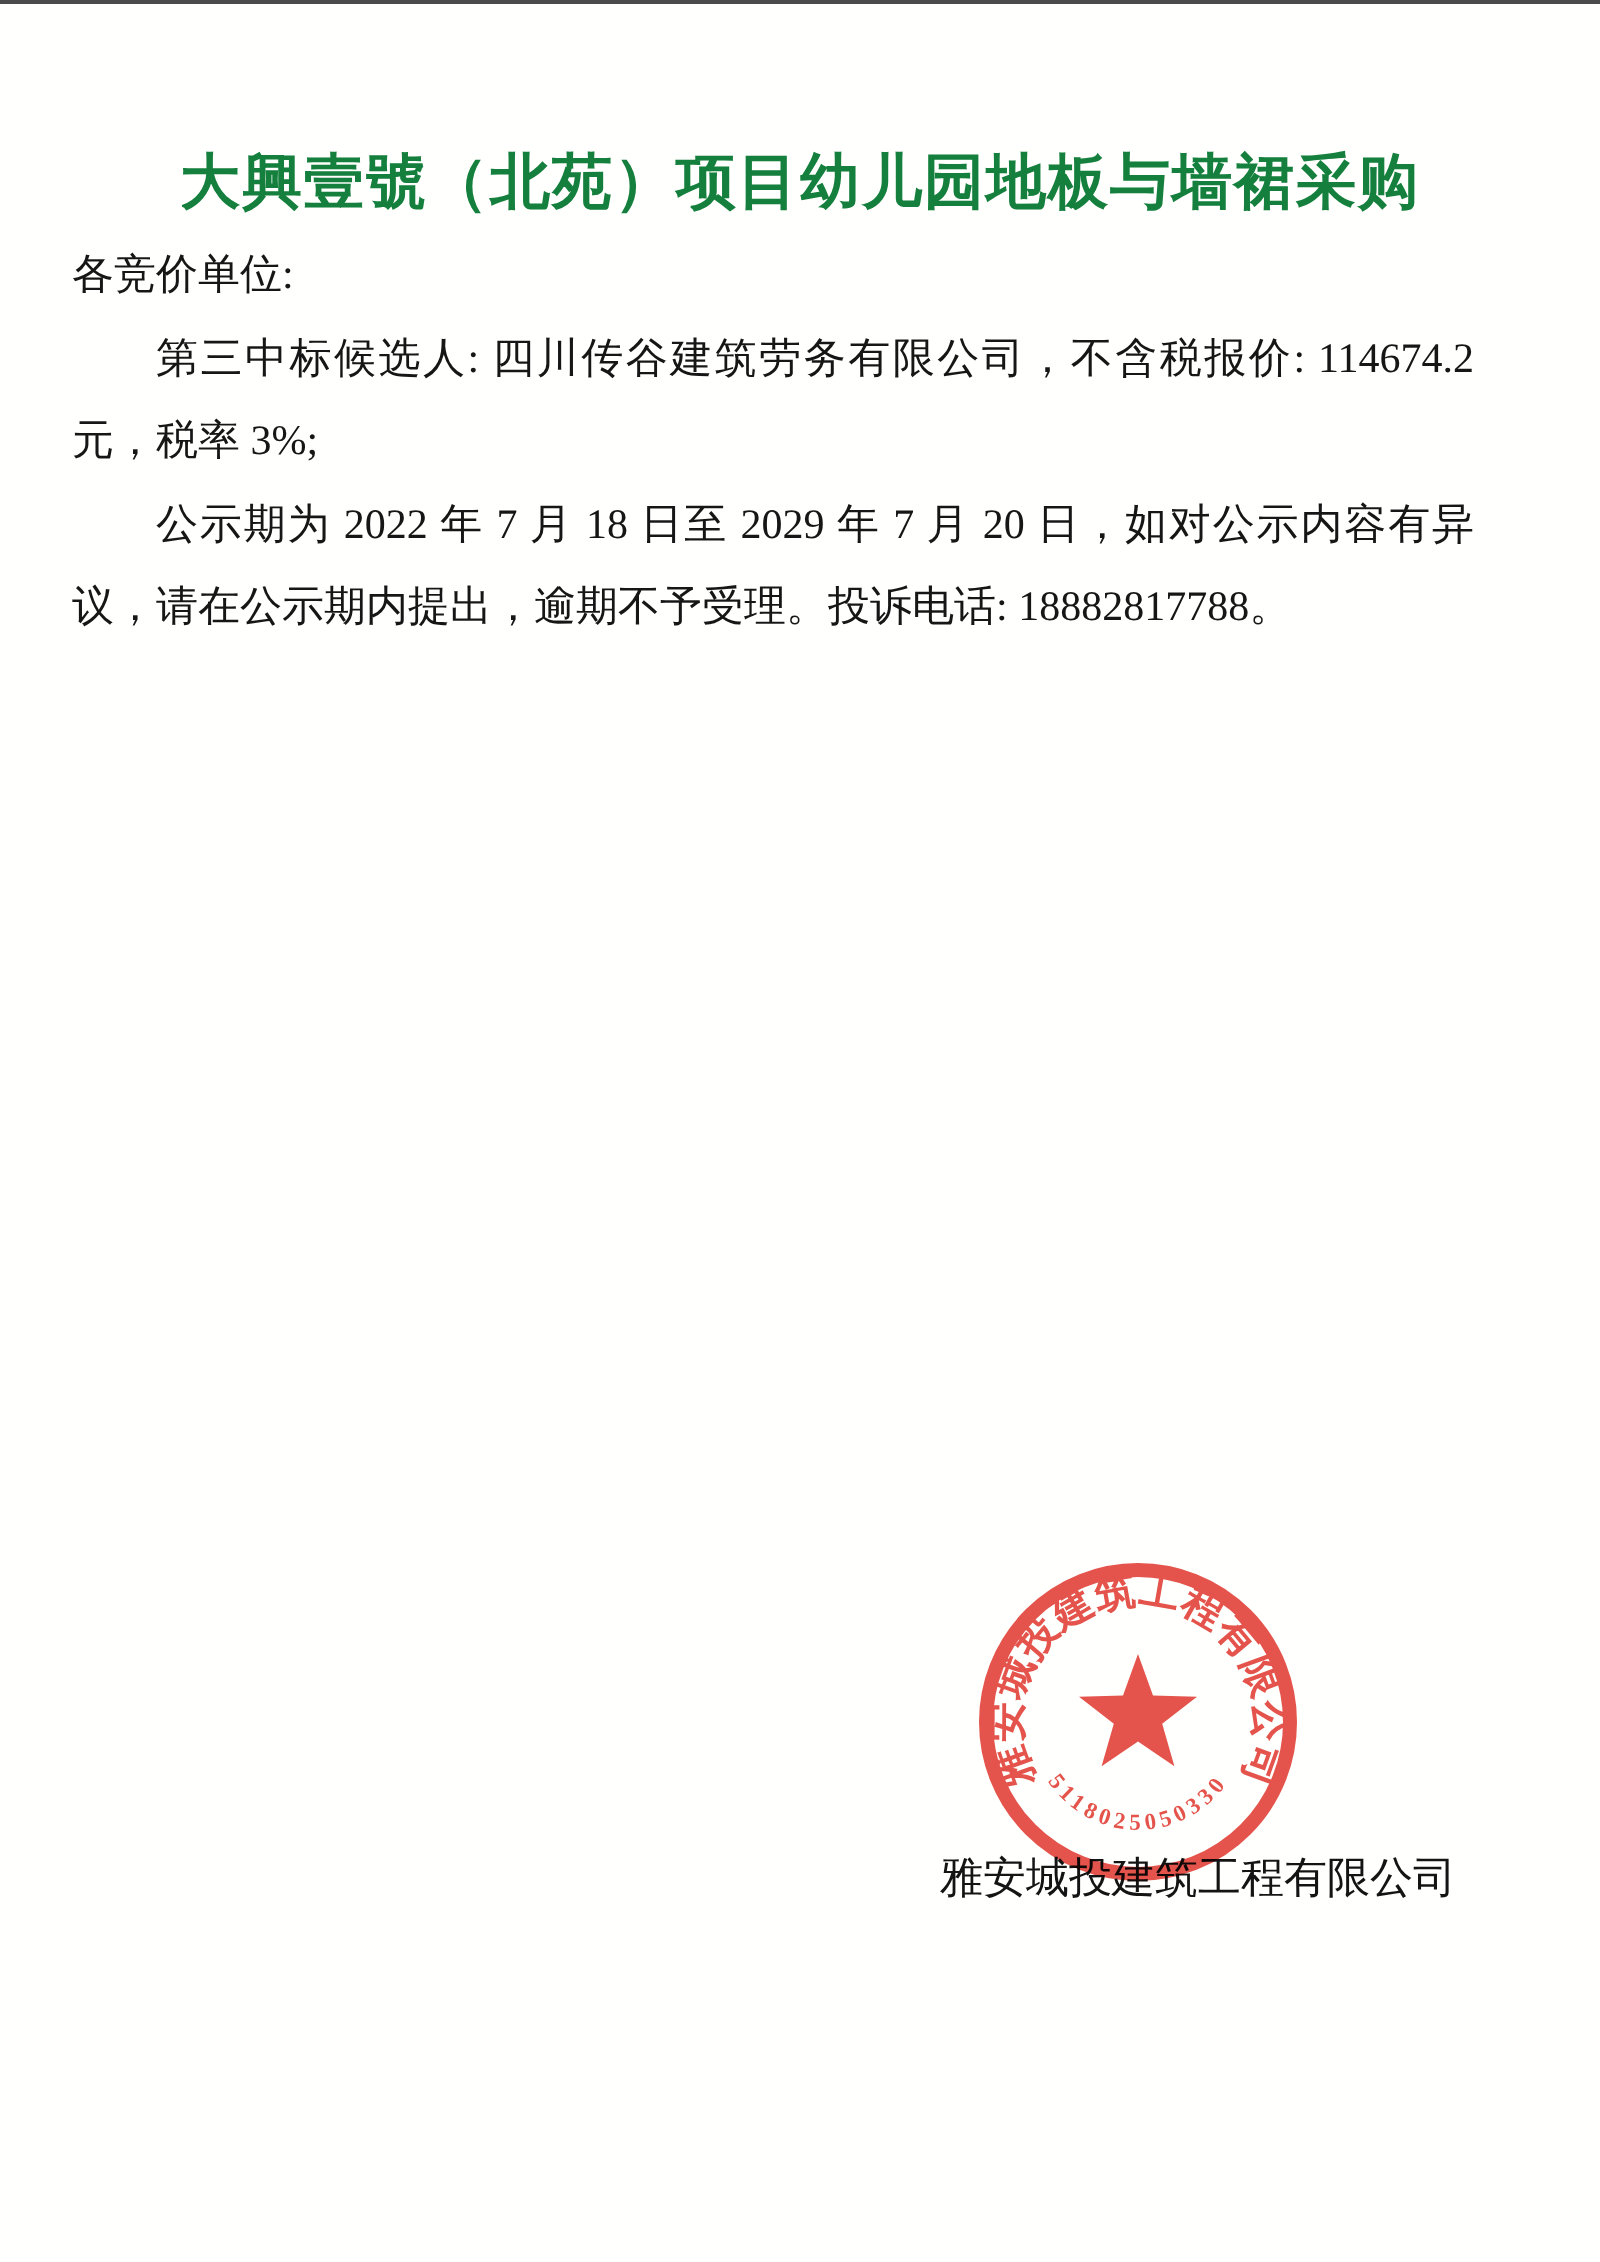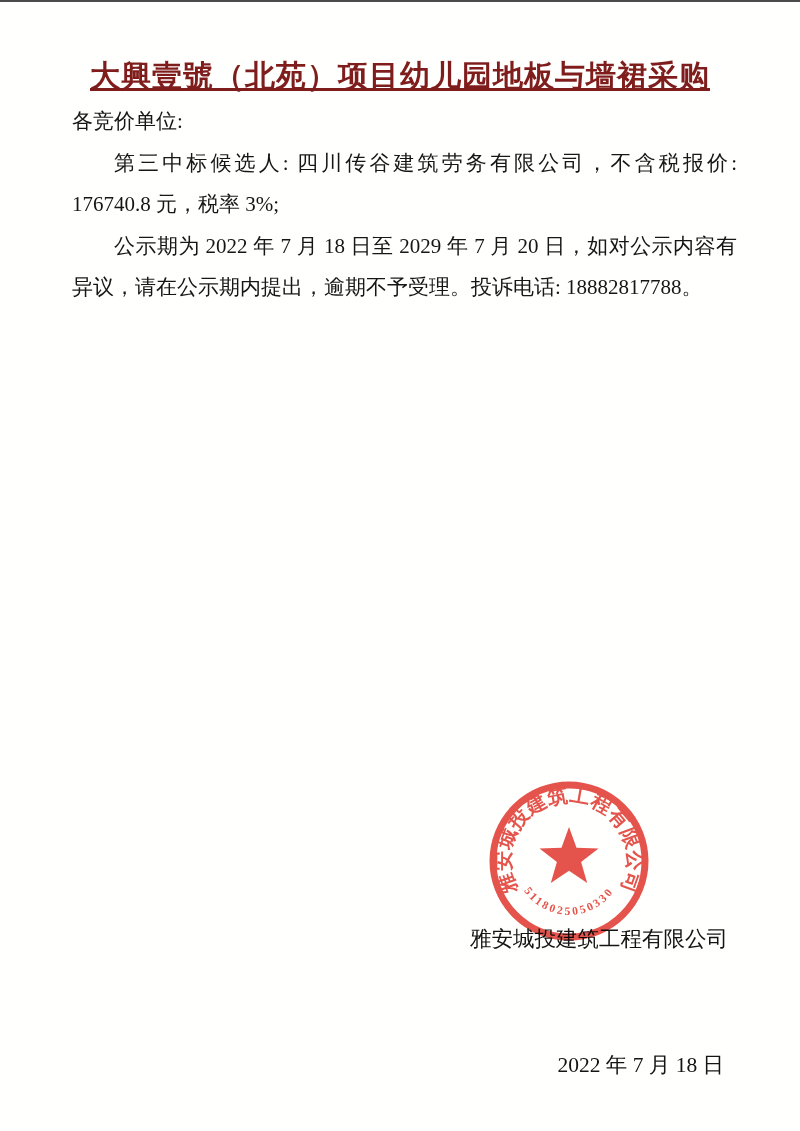--- a/index.html
+++ b/index.html
@@ -6,25 +6,25 @@
   .page {
     position:relative; width:800px; height:1131px; background:#fffffd;
     overflow:hidden; font-family:"Liberation Serif","DejaVu Serif",serif;
     color:#161616;
   }
   .top-edge {
     position:absolute; top:0; left:0; width:800px; height:2px;
     background:#2b2b2b; opacity:.85;
   }
   .doc-title {
-    padding-top:56px; text-align:center; font-weight:700;
-    font-size:30px; line-height:39px; letter-spacing:1px; color:#7f1d1d;text-decoration:underline;
+    padding-top:72px; text-align:center; font-weight:700;
+    font-size:30px; line-height:39px; letter-spacing:1px; color:#15803d;
   }
   .content {
-    margin:6px 63px 0 72px; font-size:21px; line-height:41.6px;
+    margin:6px 63px 0 36px; font-size:21px; line-height:41.6px;
     text-align:justify; text-justify:inter-ideograph;
   }
   .content p { margin:0; text-indent:2em; }
   .content p.salutation { text-indent:0; }
   .signature {
     position:absolute; top:834px; right:72px; text-align:right;
     font-size:21.5px; line-height:42px; white-space:pre; color:#141414;
   }
   .signature .sig-date { padding-right:4px; }
   .seal {
@@ -42,27 +42,26 @@
 
 <div class="page">
   <div class="top-edge"></div>
 
   <div class="doc-title">
     <div>大興壹號（北苑）项目幼儿园地板与墙裙采购</div>
   </div>
 
   <div class="content">
     <p class="salutation">各竞价单位:</p>
-    <p>第三中标候选人: 四川传谷建筑劳务有限公司，不含税报价: 176740.8 元，税率 3%;</p>
+    <p>第三中标候选人: 四川传谷建筑劳务有限公司，不含税报价: 114674.2 元，税率 3%;</p>
     <p>公示期为 2022 年 7 月 18 日至 2029 年 7 月 20 日，如对公示内容有异议，请在公示期内提出，逾期不予受理。投诉电话: 18882817788。</p>
   </div>
 
   <div class="signature">
     <div>雅安城投建筑工程有限公司</div>
-    <div class="sig-date">2022 年 7 月 18 日</div>
   </div>
 
   <svg class="seal" viewBox="0 0 240 240" xmlns="http://www.w3.org/2000/svg">
     <defs>
       <path id="sealTopArc" d="M 68.9 149.5 A 59 59 0 1 1 171.1 149.5" fill="none"></path>
       <path id="sealBottomArc" d="M 69.3 138.5 A 54 54 0 0 0 170.7 138.5" fill="none"></path>
     </defs>
     <circle cx="120" cy="120" r="76" fill="none" stroke-width="7" stroke="#e2453c"></circle>
     <polygon points="120,86 127.5,106.7 149.5,107.4 132.1,120.9 138.2,142.1 120,129.7 101.8,142.1 107.9,120.9 90.5,107.4 112.5,106.7" fill="#e2453c"></polygon>
     <text class="arc-company" text-anchor="middle" fill="#e2453c">

